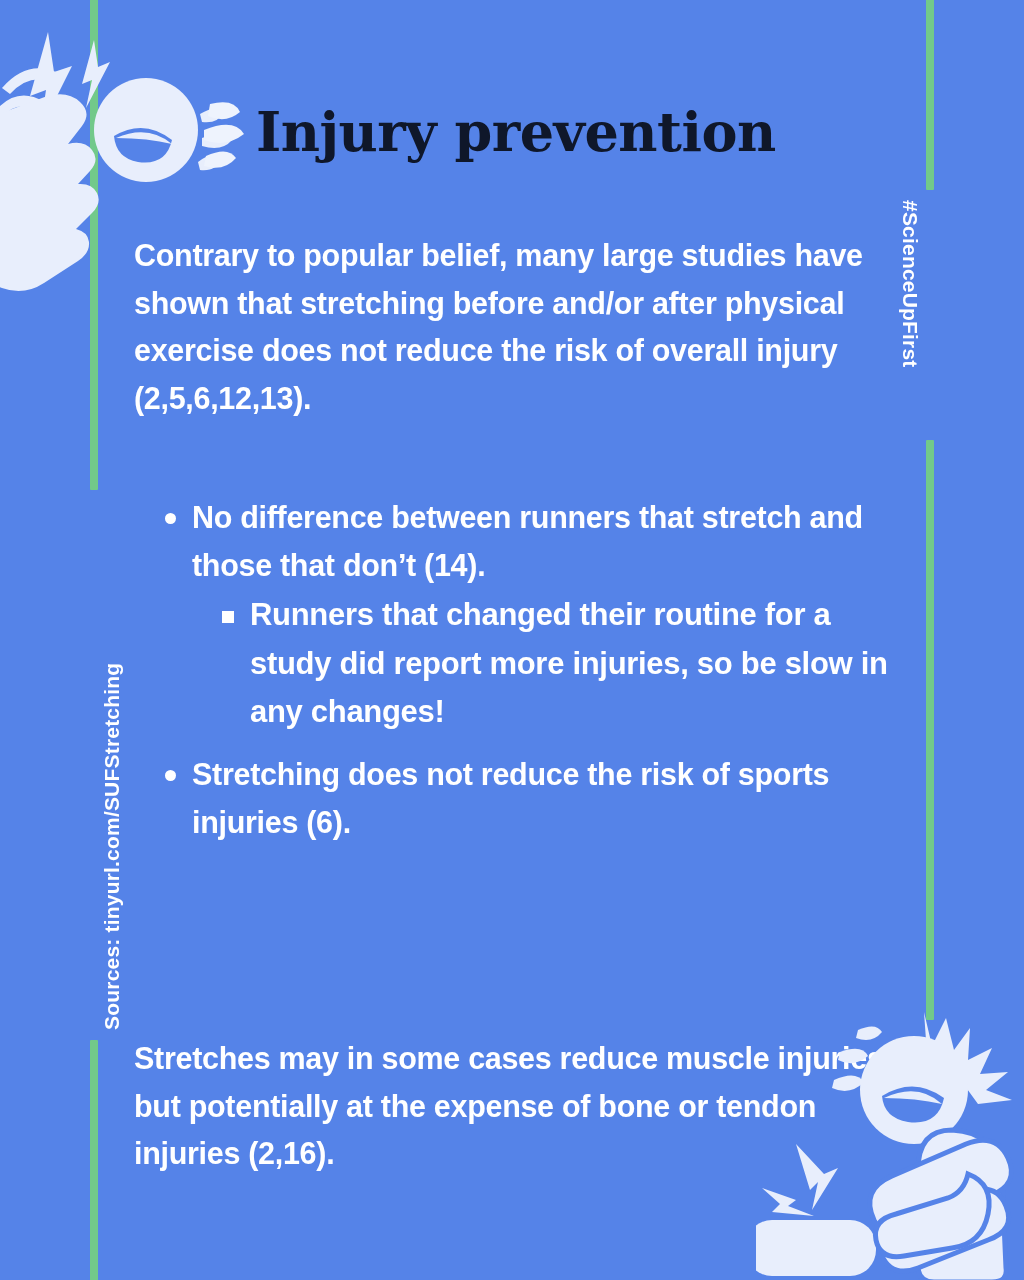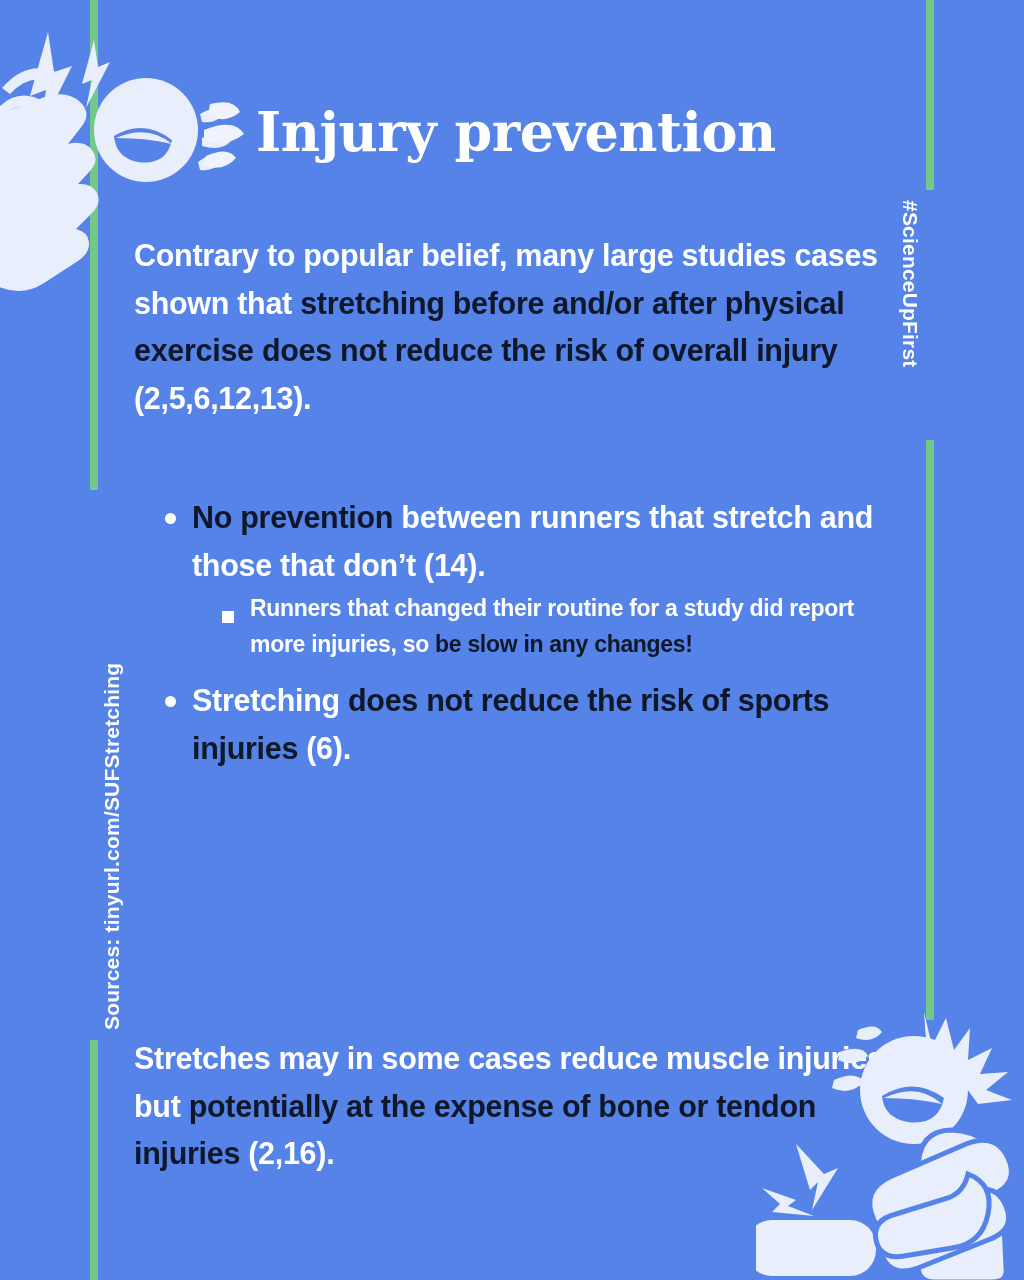--- a/index.html
+++ b/index.html
@@ -56,34 +56,34 @@
 
   
   #title {
     position: absolute;
     left: 256px;
     top: 104px;
     font-family: "DejaVu Serif", serif;
     font-weight: bold;
     font-size: 54px;
     line-height: 1.05;
-    color: #ffffff;
+    color: #0f172a;
     letter-spacing: -0.5px;
   }
 
   
   .block {
     position: absolute;
     color: #ffffff;
     font-weight: bold;
     font-size: 30.5px;
     line-height: 1.565;
     letter-spacing: -0.3px;
   }
-  .hl { color: #0f172a; }
+  .hl { color: #ffffff; }
 
   #intro   { left: 134px; top: 232px; width: 762px; }
   #outro   { left: 134px; top: 996px; width: 762px; margin-top: 39px; }
 
   
   #bullets {
     position: absolute;
     left: 134px;
     top: 494px;
     width: 768px;
@@ -105,21 +105,21 @@
     width: 11px;
     height: 11px;
     border-radius: 50%;
     background: #ffffff;
   }
   .b2 {
     position: relative;
     padding-left: 116px;
     color: #ffffff;
     font-weight: bold;
-    font-size: 23px;
+    font-size: 31px;
     line-height: 1.565;
     letter-spacing: -0.3px;
   }
   .b2 > .sq {
     position: absolute;
     left: 88px;
     top: 20px;
     width: 12px;
     height: 12px;
     background: #ffffff;
@@ -176,28 +176,28 @@
         <path d="M18 6 q24 -6 30 8 q-14 12 -32 4 z"></path>
         <path d="M12 32 q30 -12 40 4 q-18 14 -40 6 z"></path>
         <path d="M14 58 q22 -10 30 2 q-12 14 -32 8 z"></path>
       </g>
     </svg>
   </div>
 
   <div id="title">Injury prevention</div>
 
   <div class="block" id="intro">
-    <span>Contrary to popular belief, many large studies cases shown that </span><span class="hl">stretching before and/or after physical exercise does not reduce the risk of overall injury</span><span> (2,5,6,12,13).</span>
+    <span>Contrary to popular belief, many large studies have shown that </span><span class="hl">stretching before and/or after physical exercise does not reduce the risk of overall injury</span><span> (2,5,6,12,13).</span>
   </div>
 
   <div id="bullets">
 
     <div class="b1">
       <span class="dot"></span>
-      <span class="hl">No prevention</span><span> between runners that stretch and those that don’t (14).</span>
+      <span class="hl">No difference</span><span> between runners that stretch and those that don’t (14).</span>
     </div>
 
     <div class="b2">
       <span class="sq"></span>
       <span>Runners that changed their routine for a study did report more injuries, so </span><span class="hl">be slow in any changes!</span>
     </div>
 
     <div class="gap"></div>
 
     <div class="b1">

